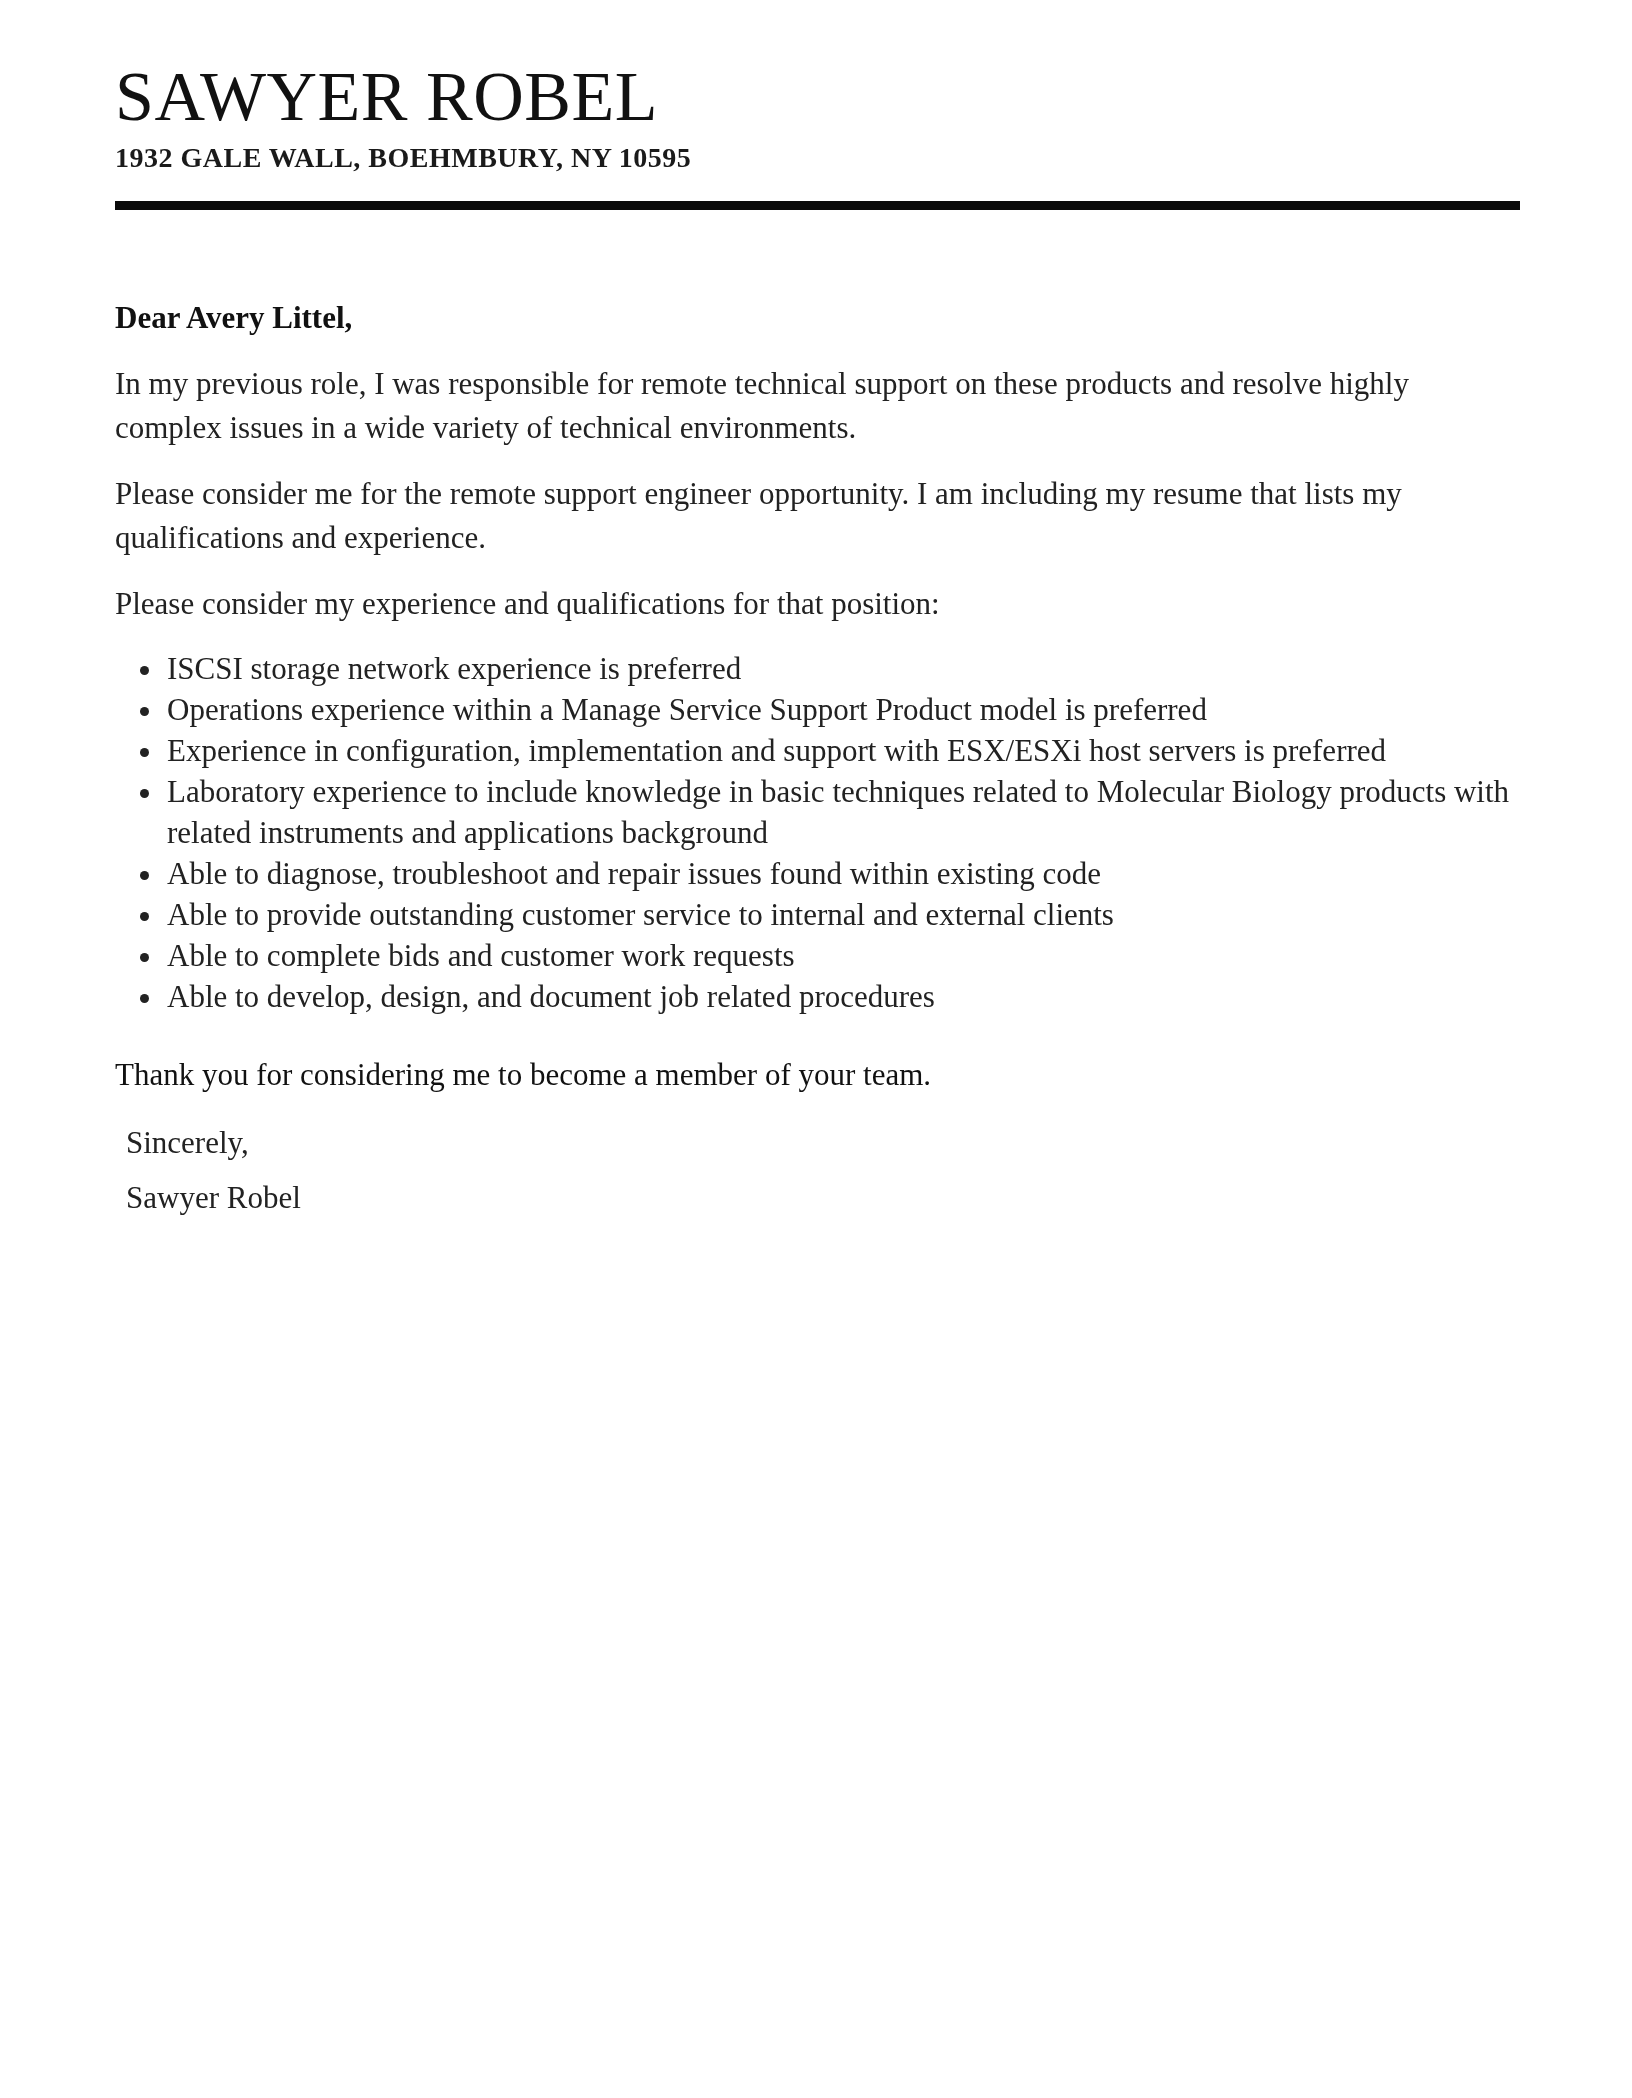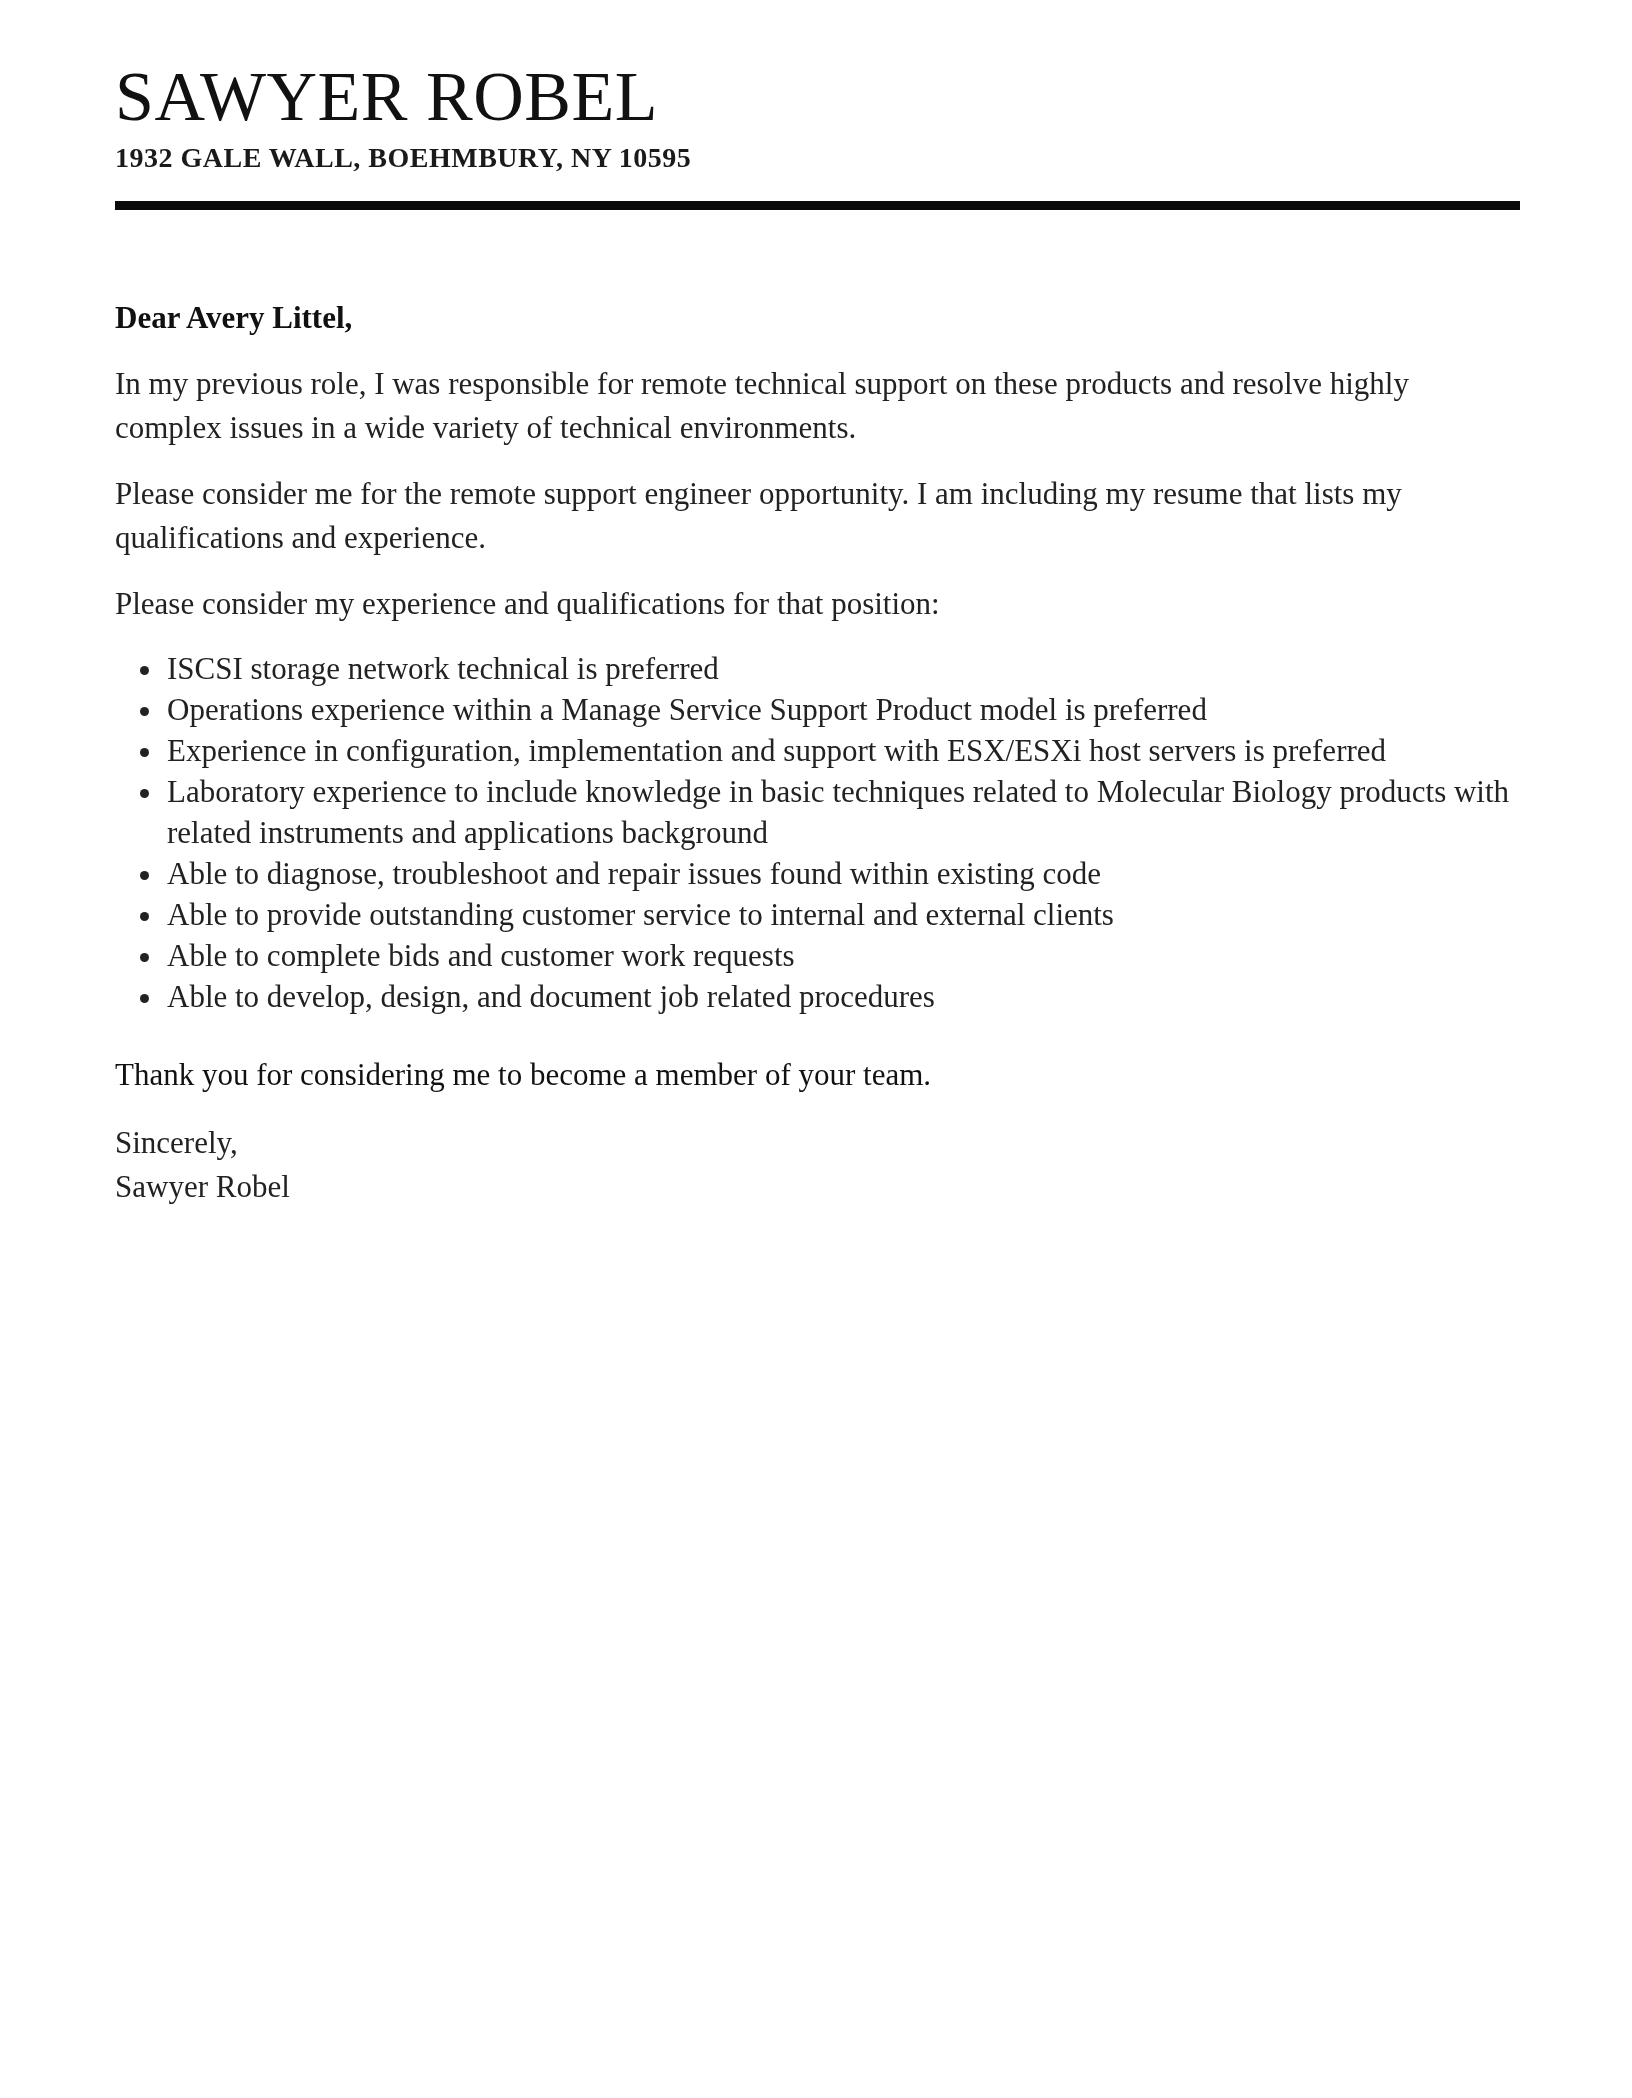--- a/index.html
+++ b/index.html
@@ -73,21 +73,21 @@
   ul.qualifications li {
     margin: 0;
     padding-left: 2px;
   }
   .closing-statement {
     font-weight: normal;
     color: #111111;
     margin-bottom: 24px !important;
   }
   .signoff p {
-    margin: 0;
+    margin: 11px;
     line-height: 44px;
   }
 </style>
 </head>
 <body>
 
 <div class="page">
   <div class="content">
 
     <h1 class="name">SAWYER ROBEL</h1>
@@ -100,21 +100,21 @@
 
       <p class="salutation">Dear Avery Littel,</p>
 
       <p>In my previous role, I was responsible for remote technical support on these products and resolve highly complex issues in a wide variety of technical environments.</p>
 
       <p>Please consider me for the remote support engineer opportunity. I am including my resume that lists my qualifications and experience.</p>
 
       <p>Please consider my experience and qualifications for that position:</p>
 
       <ul class="qualifications">
-        <li>ISCSI storage network technical is preferred</li>
+        <li>ISCSI storage network experience is preferred</li>
         <li>Operations experience within a Manage Service Support Product model is preferred</li>
         <li>Experience in configuration, implementation and support with ESX/ESXi host servers is preferred</li>
         <li>Laboratory experience to include knowledge in basic techniques related to Molecular Biology products with related instruments and applications background</li>
         <li>Able to diagnose, troubleshoot and repair issues found within existing code</li>
         <li>Able to provide outstanding customer service to internal and external clients</li>
         <li>Able to complete bids and customer work requests</li>
         <li>Able to develop, design, and document job related procedures</li>
       </ul>
 
       <p class="closing-statement">Thank you for considering me to become a member of your team.</p>

